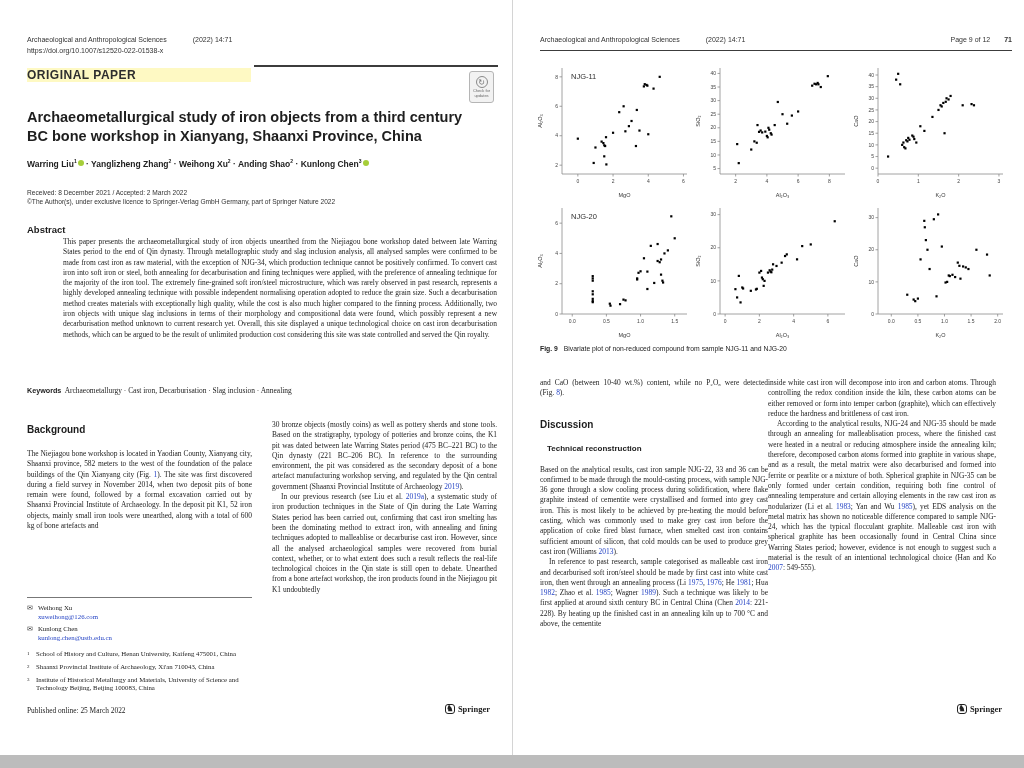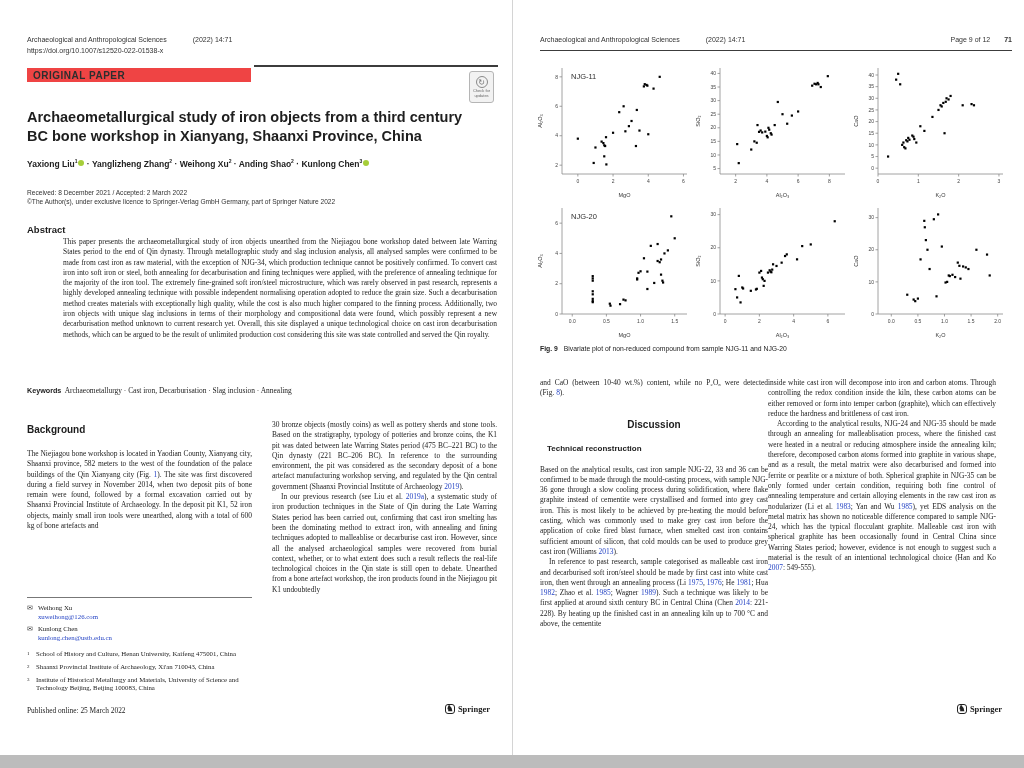--- a/index.html
+++ b/index.html
@@ -18,23 +18,23 @@
   .cite { color:#2443c4; }
   .springer { position:absolute; display:flex; align-items:center; gap:3px;
               font-family:"Liberation Serif", serif; font-weight:bold; font-size:8.5px; color:#222; }
   .sp-mark { display:inline-flex; align-items:center; justify-content:center; width:10px; height:10px;
              border:1px solid #222; border-radius:3px; font-size:8px; line-height:1; }
   sup { font-size:5px; }
 
   
   .doi-line { position:absolute; top:47px; left:27px; font-family:"Liberation Sans", sans-serif;
               font-size:7px; color:#333; }
-  .op-badge { position:absolute; top:68px; left:27px; width:224px; height:14px; background:#ef4444;
-              font-family:"Liberation Sans", sans-serif; font-weight:bold; font-size:10px;
-              letter-spacing:0.5px; color:#2e2e2e; display:flex; align-items:center; padding-left:6px; }
+  .op-badge { position:absolute; top:68px; left:27px; width:224px; height:14px; background:#fef9c3;
+              font-family:"Liberation Sans", sans-serif; font-weight:bold; font-size:12px;
+              letter-spacing:0.5px; color:#2e2e2e; display:flex; align-items:center; padding-left:0; }
   .lp-rule { position:absolute; top:65px; left:254px; right:14px; border-top:2px solid #3c3c3c; }
   .upd-badge { position:absolute; top:71px; right:18px; width:25px; height:32px; border:1px solid #b5b5b5;
                border-radius:3px; background:#f2f2f2; display:flex; flex-direction:column;
                align-items:center; justify-content:center; gap:1px; cursor:pointer; }
   .upd-badge .circ { width:12px; height:12px; border-radius:50%; border:1px solid #8a8a8a;
                      display:flex; align-items:center; justify-content:center; font-size:8px; color:#777; }
   .upd-badge .txt { font-family:"Liberation Sans", sans-serif; font-size:4px; color:#666;
                     text-align:center; line-height:4.5px; }
   .paper-title { position:absolute; top:108px; left:27px; right:30px;
                  font-family:"Liberation Sans", sans-serif; font-weight:bold; font-size:14.5px;
@@ -69,21 +69,21 @@
   .pageinfo { display:flex; gap:14px; align-items:baseline; }
   .pagenum { font-weight:bold; }
   .fig-grid { position:absolute; top:60px; left:22px; display:grid;
               grid-template-columns:repeat(3,158px);text-align:center; }
   .fig-cap { position:absolute; top:345px; left:27px; right:15px;
              font-family:"Liberation Sans", sans-serif; font-size:6.8px; color:#222; }
   .fig-cap b { margin-right:6px; }
   .rp-cols { position:absolute; top:378px; left:27px; right:15px; display:flex; }
   .rp-col { width:228px; }
   .disc-h { font-family:"Liberation Sans", sans-serif; font-weight:bold; font-size:10px;
-            margin:20px 0 0 0;text-align:center; }
+            margin:20px 0 0 0; }
   .tech-h { font-family:"Liberation Sans", sans-serif; font-weight:bold; font-size:8px;
             margin:14px 0 12px 7px; }
   .rp-col p { margin-bottom:0; }
   #page-right .springer { top:704px; right:22px; }
 </style>
 </head>
 <body>
 
 <div class="page" id="page-left">
   <div class="hdr">
@@ -99,21 +99,21 @@
     <span class="circ">↻</span>
     <span class="txt">
       <span>Check for</span><br>
       <span>updates</span>
     </span>
   </div>
 
   <h1 class="paper-title">Archaeometallurgical study of iron objects from a third century BC bone workshop in Xianyang, Shaanxi Province, China</h1>
 
   <div class="authors">
-    <span class="author"><span>Yaxiong Liu</span><sup>1</sup><span class="orcid"></span></span><span class="author"><span>Yanglizheng Zhang</span><sup>2</sup></span><span class="author"><span>Weihong Xu</span><sup>2</sup></span><span class="author"><span>Anding Shao</span><sup>2</sup></span><span class="author"><span>Kunlong Chen</span><sup>3</sup><span class="orcid"></span></span>
+    <span class="author"><span>Warring Liu</span><sup>1</sup><span class="orcid"></span></span><span class="author"><span>Yanglizheng Zhang</span><sup>2</sup></span><span class="author"><span>Weihong Xu</span><sup>2</sup></span><span class="author"><span>Anding Shao</span><sup>2</sup></span><span class="author"><span>Kunlong Chen</span><sup>3</sup><span class="orcid"></span></span>
   </div>
 
   <div class="meta-line" style="top:189px;">Received: 8 December 2021 / Accepted: 2 March 2022</div>
   <div class="meta-line" style="top:198px;">©The Author(s), under exclusive licence to Springer-Verlag GmbH Germany, part of Springer Nature 2022</div>
 
   <div class="abs-h">Abstract</div>
   <p class="abs-p body-p">This paper presents the archaeometallurgical study of iron objects unearthed from the Niejiagou bone workshop dated between late Warring States period to the end of Qin dynasty. Through metallographic study and slag inclusion analysis, all analysed samples were confirmed to be made from cast iron as raw material, with the exception of NJG-34, which production technique cannot be positively confirmed. To convert cast iron into soft iron or steel, both annealing for decarburisation and fining techniques were applied, with the preference of annealing technique for the majority of the iron tool. The extremely fine-grained soft iron/steel microstructure, which was rarely observed in past research, represents a highly developed annealing technique with possible independent normalising operation adopted to reduce the grain size. Such a decarburisation method creates materials with exceptionally high quality, while the cost is also much higher compared to the finning process. Additionally, two iron objects with unique slag inclusions in terms of their morphology and compositional data were found, which possibly represent a new decarburisation method unknown to current research yet. Overall, this site displayed a unique technological choice on cast iron decarburisation methods, which can be argued to be the result of unlimited production cost considering this site was state controlled and served the Qin royalty.</p>
 
   <div class="kw">
     <b>Keywords</b>&nbsp;

